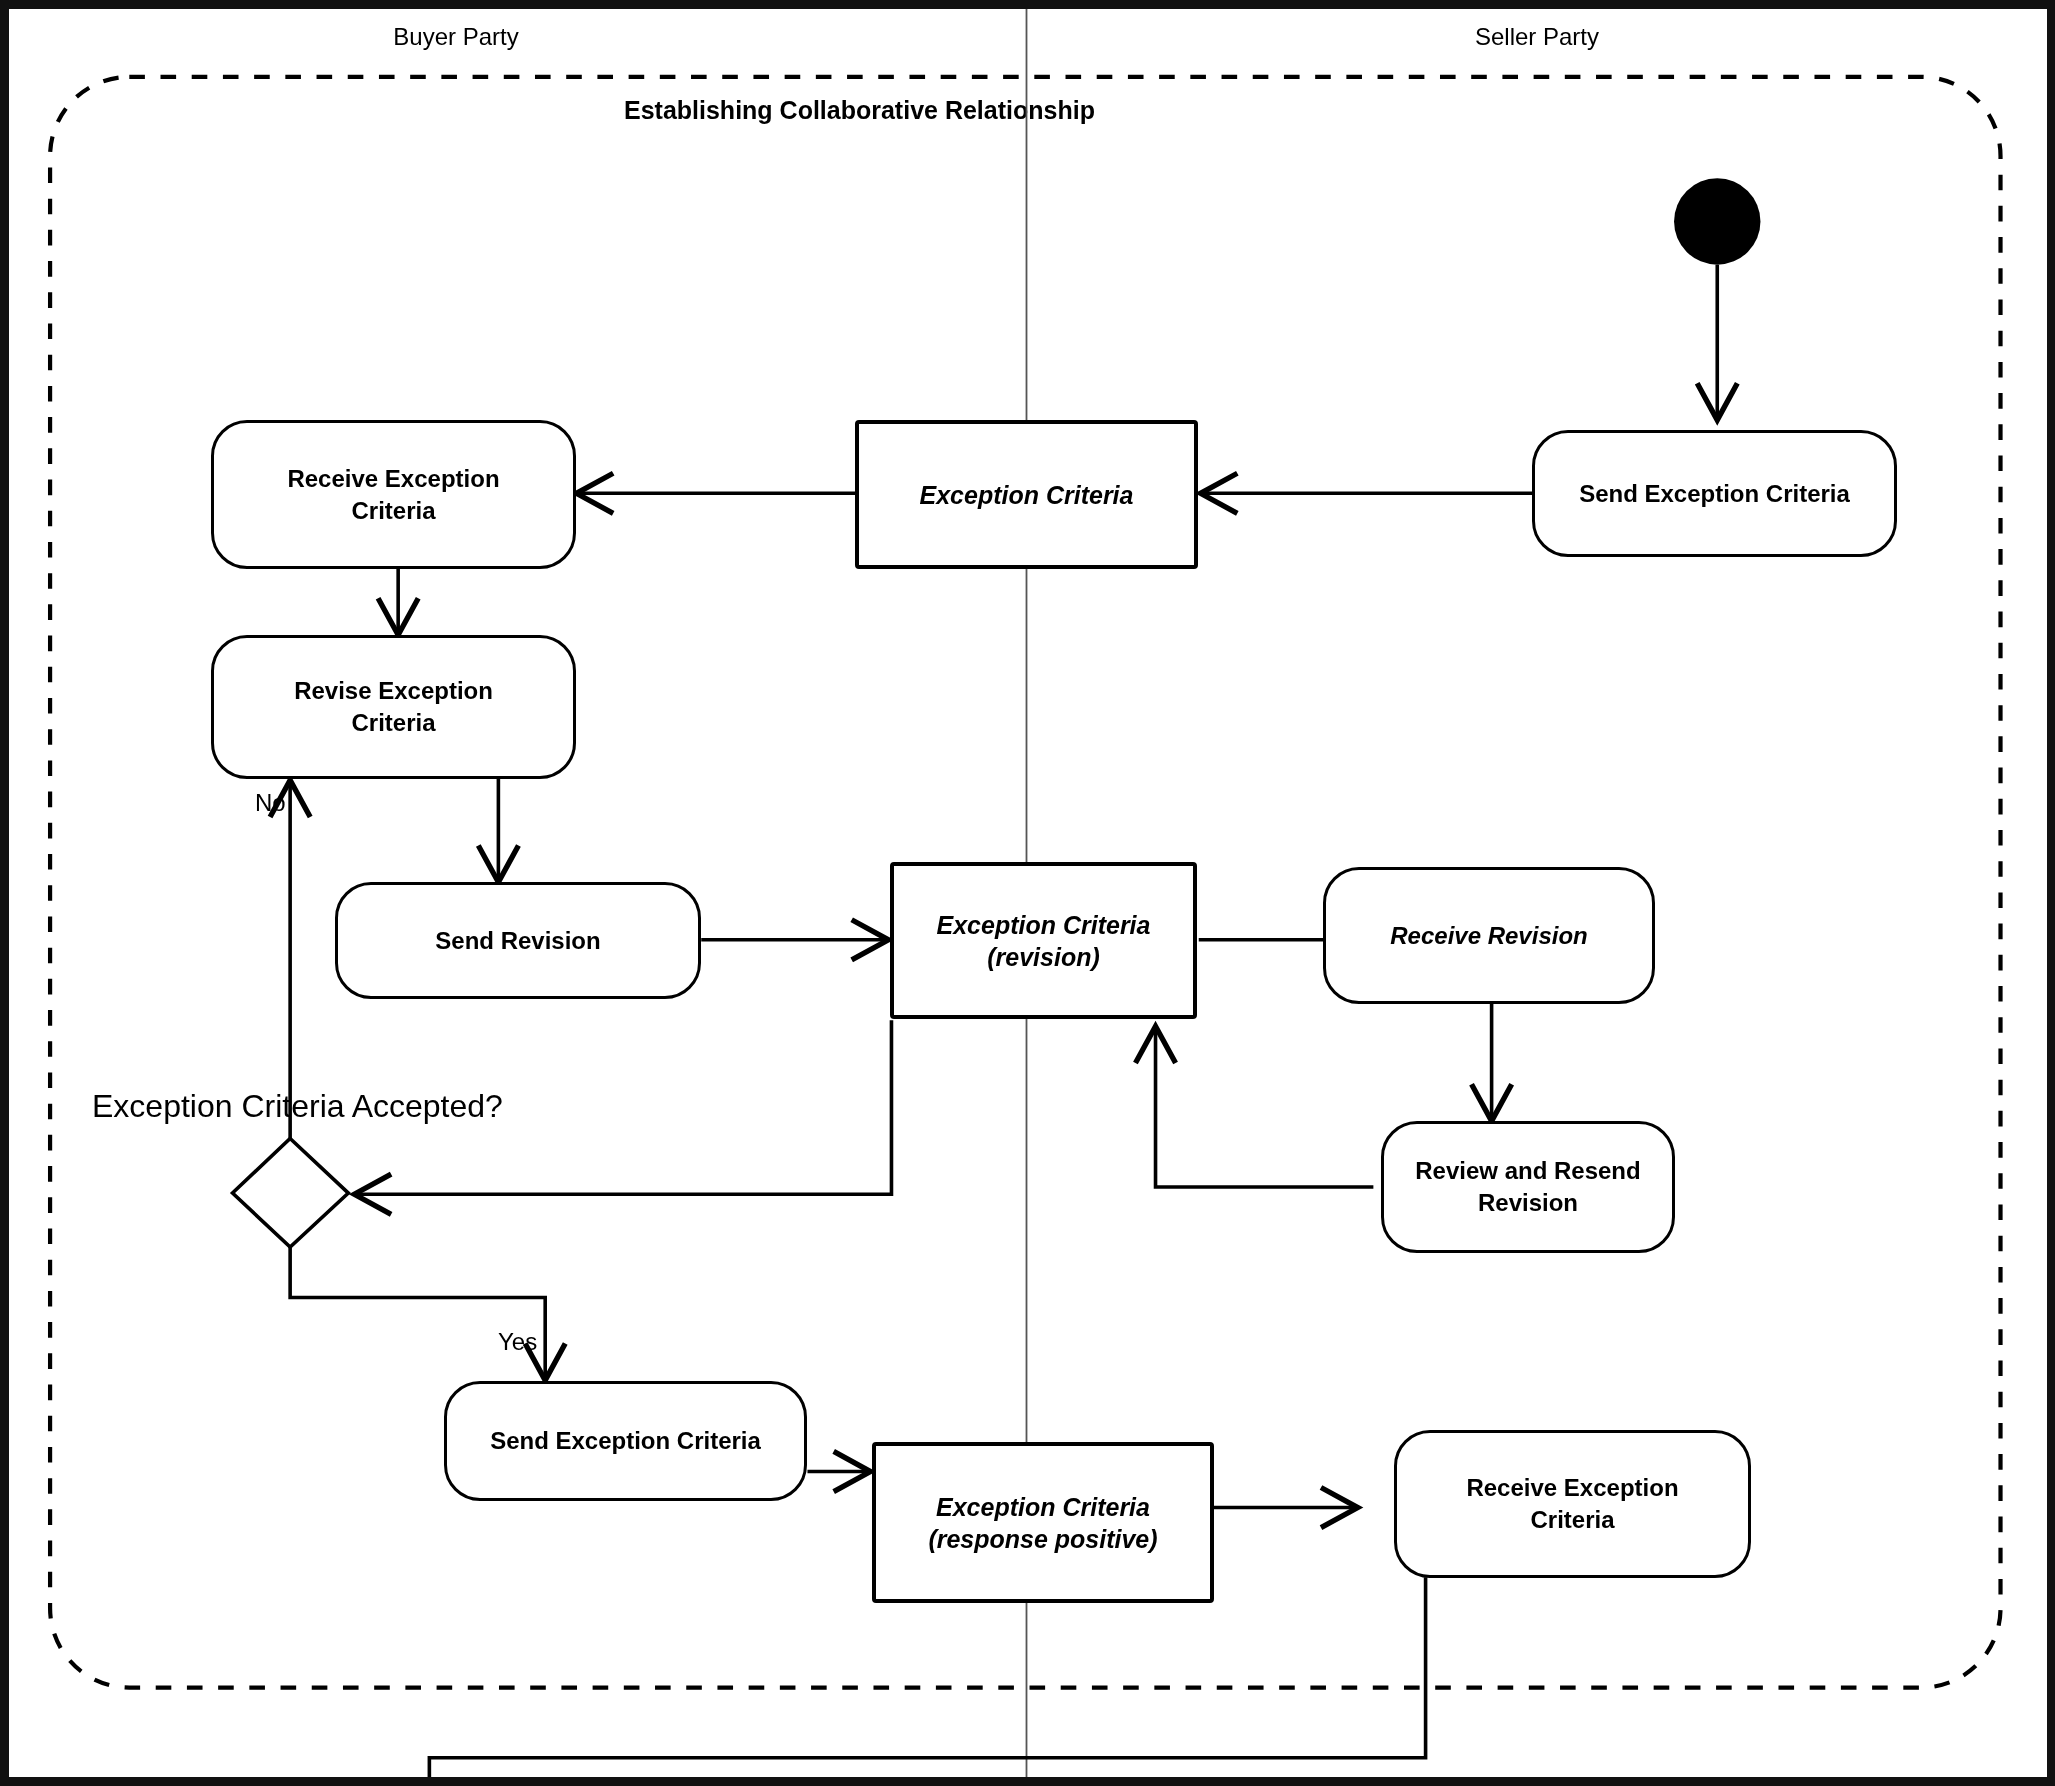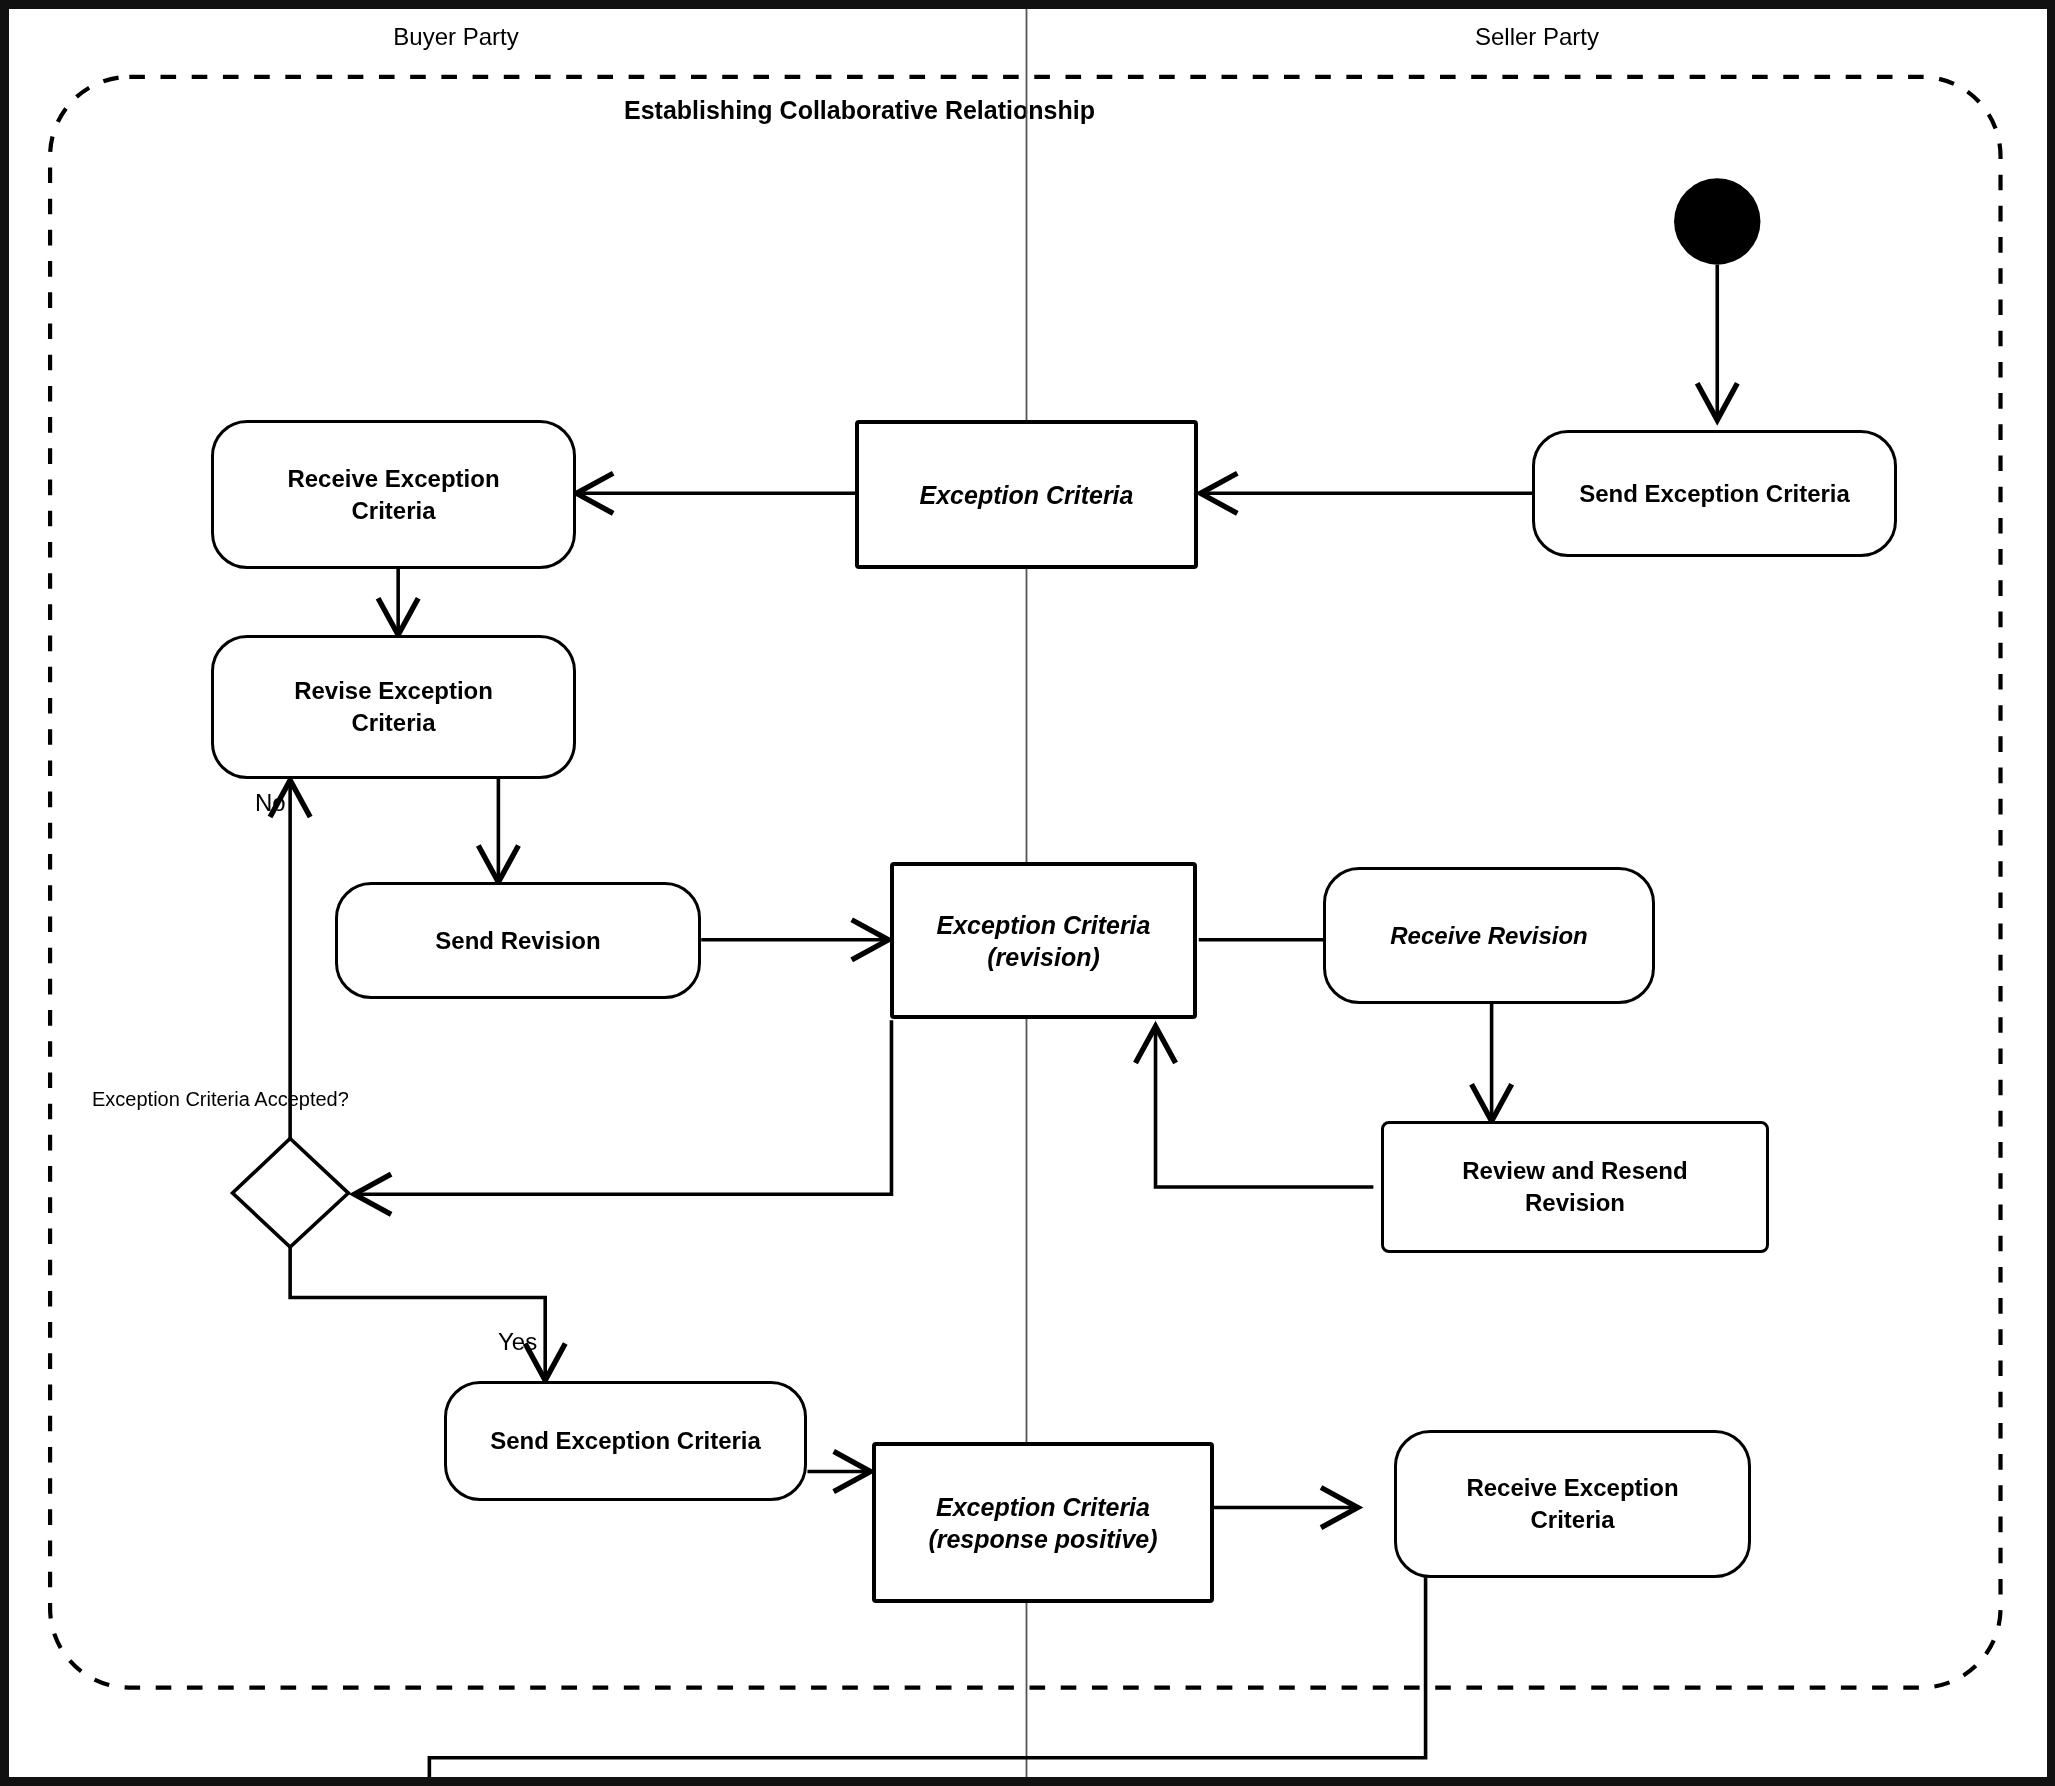--- a/index.html
+++ b/index.html
@@ -79,21 +79,21 @@
   .guard {
     position: absolute;
     font-size: 24px;
     color: #000;
     white-space: nowrap;
     font-family: "Liberation Sans", sans-serif;
     margin-left: 24px;
   }
   .decision-label {
     position: absolute;
-    font-size: 20px;
+    font-size: 32px;
     color: #000;
     white-space: nowrap;
     font-family: "Liberation Sans", sans-serif;
   }
 </style>
 </head>
 <body>
 
 <div id="canvas">
 
@@ -178,21 +178,21 @@
     <span>
       <span>Exception Criteria</span><br>
       <span>(revision)</span>
     </span>
   </div>
 
   <div class="node action" style="left:1323px; top:867px; width:332px; height:137px;font-style:italic;">
     <span>Receive Revision</span>
   </div>
 
-  <div class="node action" style="left:1381px; top:1121px; width:388px; height:132px;border-radius:8px;">
+  <div class="node action" style="left:1381px; top:1121px; width:294px; height:132px;">
     <span>
       <span>Review and Resend</span><br>
       <span>Revision</span>
     </span>
   </div>
 
   <div class="node action" style="left:444px; top:1381px; width:363px; height:120px;">
     <span>Send Exception Criteria</span>
   </div>
 

